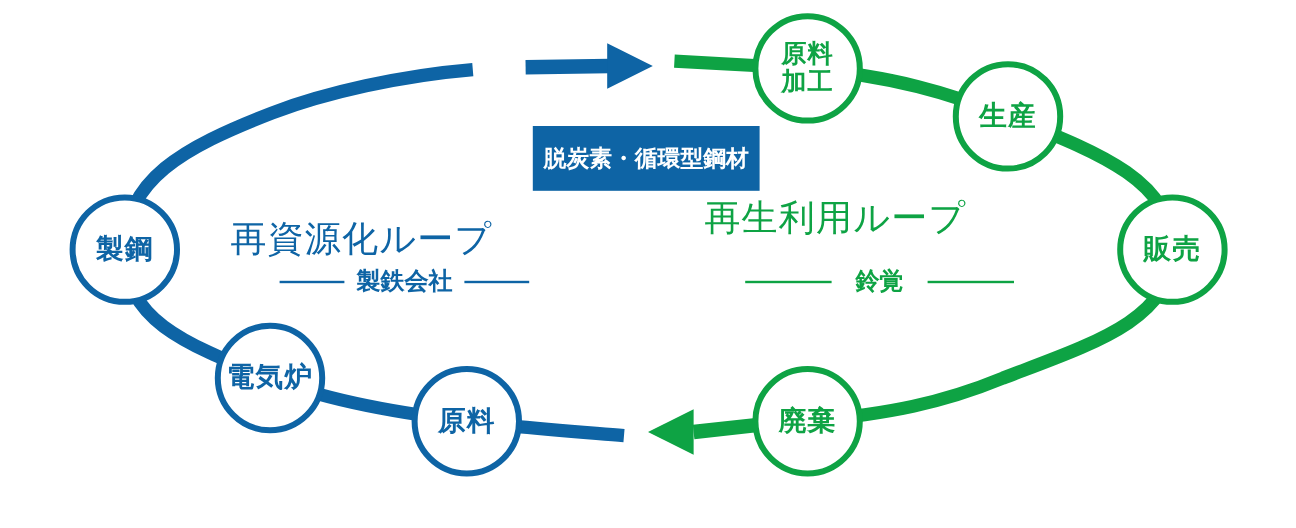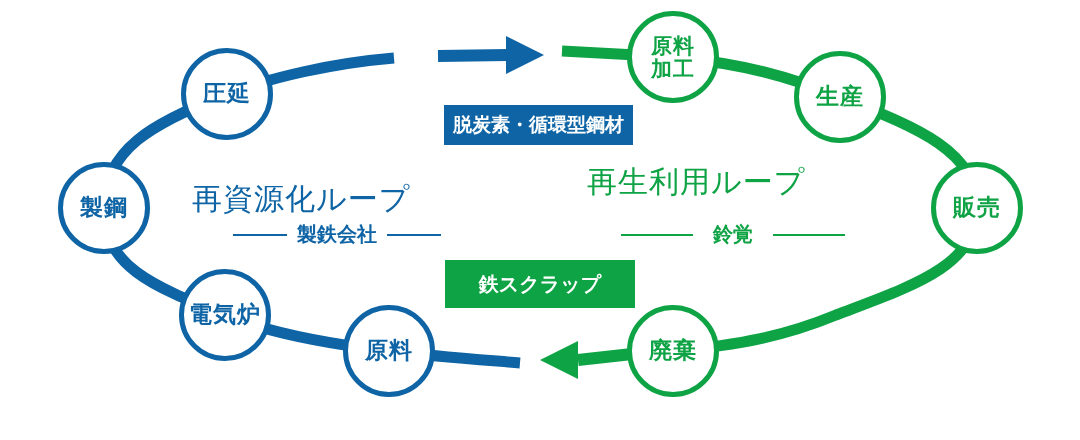--- a/index.html
+++ b/index.html
@@ -42,21 +42,21 @@
   .loop-subtitle.blue{color:var(--blue);}
   .loop-subtitle.green{color:var(--green);}
   .subtitle-line{height:2px;flex:none;}
   .loop-subtitle.blue .subtitle-line{width:54px;background:var(--blue);}
   .loop-subtitle.green .subtitle-line{width:72px;background:var(--green);}
 
   .banner{
     position:absolute;display:flex;align-items:center;justify-content:center;
     color:#ffffff;font-weight:bold;white-space:nowrap;
   }
-  .banner.top{left:444px;top:105px;width:189px;height:40px;
+  .banner.top{left:444px;top:105px;width:189px;height:54px;
     background:var(--blue);font-size:19px;}
   .banner.bottom{left:445px;top:260px;width:190px;height:48px;
     background:var(--green);font-size:20px;}
 </style>
 </head>
 <body>
 
 <div class="canvas">
 
   <svg class="diagram-svg" viewBox="0 0 1080 440">
@@ -84,23 +84,20 @@
 
   <div class="node blue" style="left:343px;top:305px;">
     <span>原料</span>
   </div>
   <div class="node blue" style="left:58px;top:162px;">
     <span>製鋼</span>
   </div>
   <div class="node blue" style="left:179px;top:269px;">
     <span>電気炉</span>
   </div>
-  <div class="node blue" style="left:181px;top:48px;">
-    <span>圧延</span>
-  </div>
 
   <div class="node green" style="left:627px;top:11px;">
     <span class="two-line">原料</span>
     <span class="two-line">加工</span>
   </div>
   <div class="node green" style="left:794px;top:51px;">
     <span>生産</span>
   </div>
   <div class="node green" style="left:931px;top:162px;">
     <span>販売</span>
@@ -117,15 +114,14 @@
   </div>
 
   <div class="loop-title green" style="left:587px;top:162px;">再生利用ループ</div>
   <div class="loop-subtitle green" style="left:583px;top:221px;gap:20px;">
     <span class="subtitle-line"></span>
     <span>鈴覚</span>
     <span class="subtitle-line"></span>
   </div>
 
   <div class="banner top">脱炭素・循環型鋼材</div>
-  <div class="banner bottom">鉄スクラップ</div>
 
 </div>
 
 </body></html>

